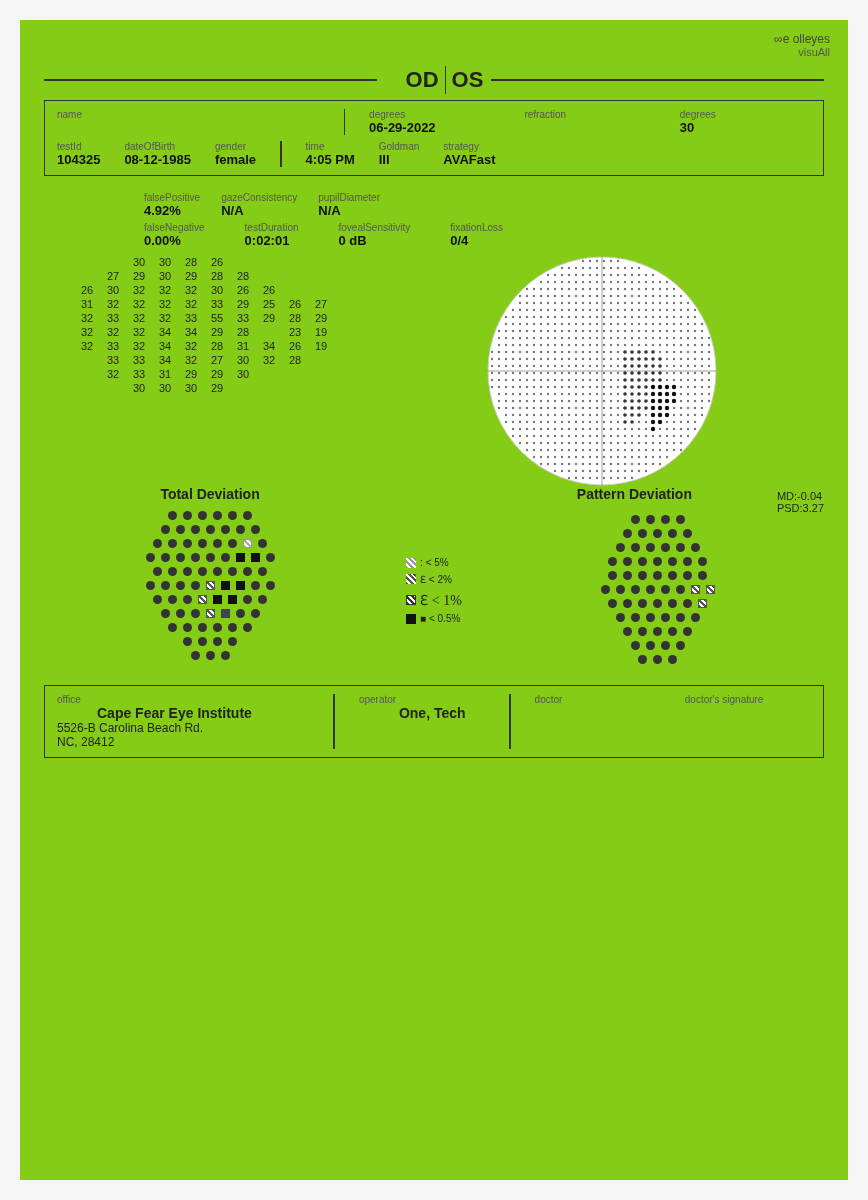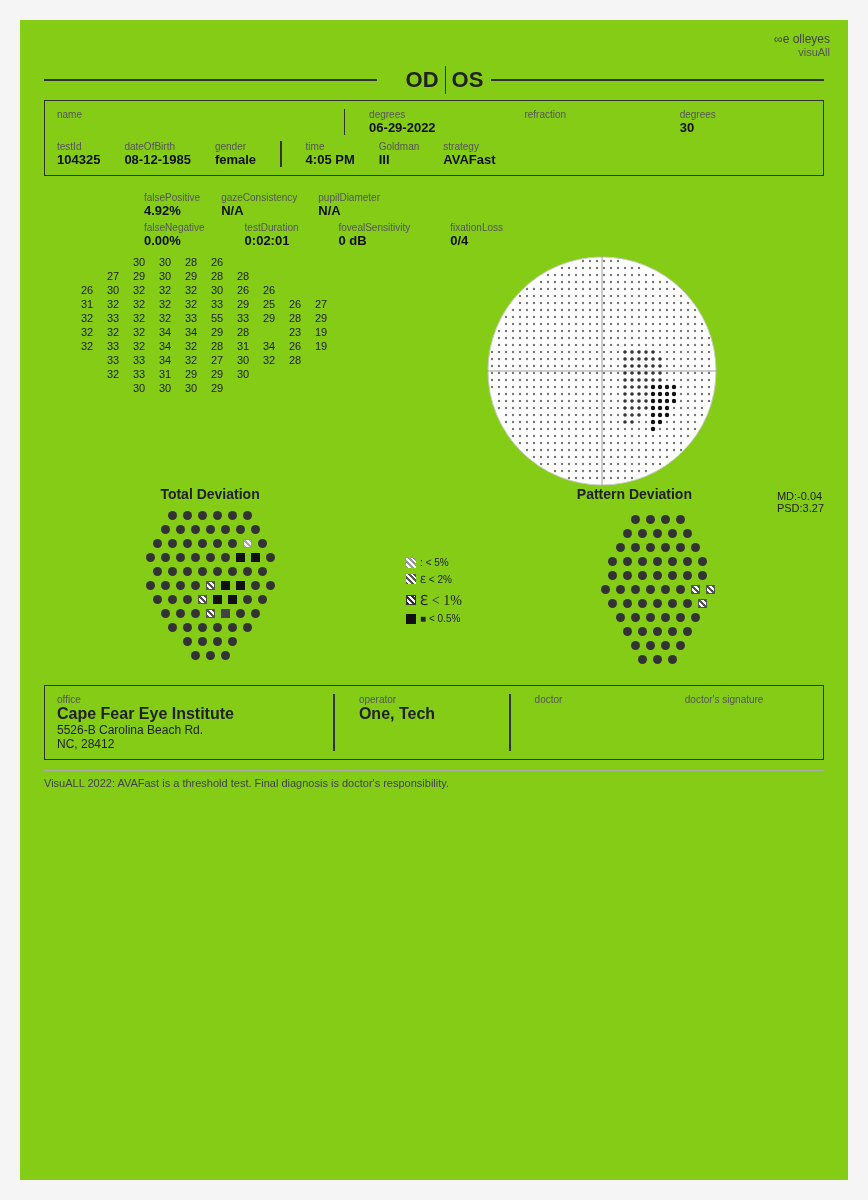--- a/index.html
+++ b/index.html
@@ -218,22 +218,23 @@
     }
     .footer-signature {
       flex: 1;
       text-align: left;
     }
     .footer-label {
       font-size: 10px;
       color: #555;
     }
     .footer-value {
-      font-size: 16px;
+      font-size: 14px;
       font-weight: bold;
+      margin-left: 40px;
     }
     .disclaimer {
       font-size: 11px;
       color: #444;
       margin-top: 10px;
       border-top: 1px solid #aaa;
       padding-top: 6px;
     }
 
     .stats-section {
@@ -1531,15 +1532,14 @@
     <div class="footer-divider"></div>
     <div class="footer-doctor">
       <div class="footer-label">doctor</div>
       <div class="footer-value"></div>
     </div>
     <div class="footer-signature">
       <div class="footer-label">doctor's signature</div>
     </div>
   </div>
 
-  <div class="disclaimer">VisuALL 2022: AVAFast is a threshold test. Final diagnosis is doctor's responsibility.</div>
 
 </div>
 
 </body></html>

